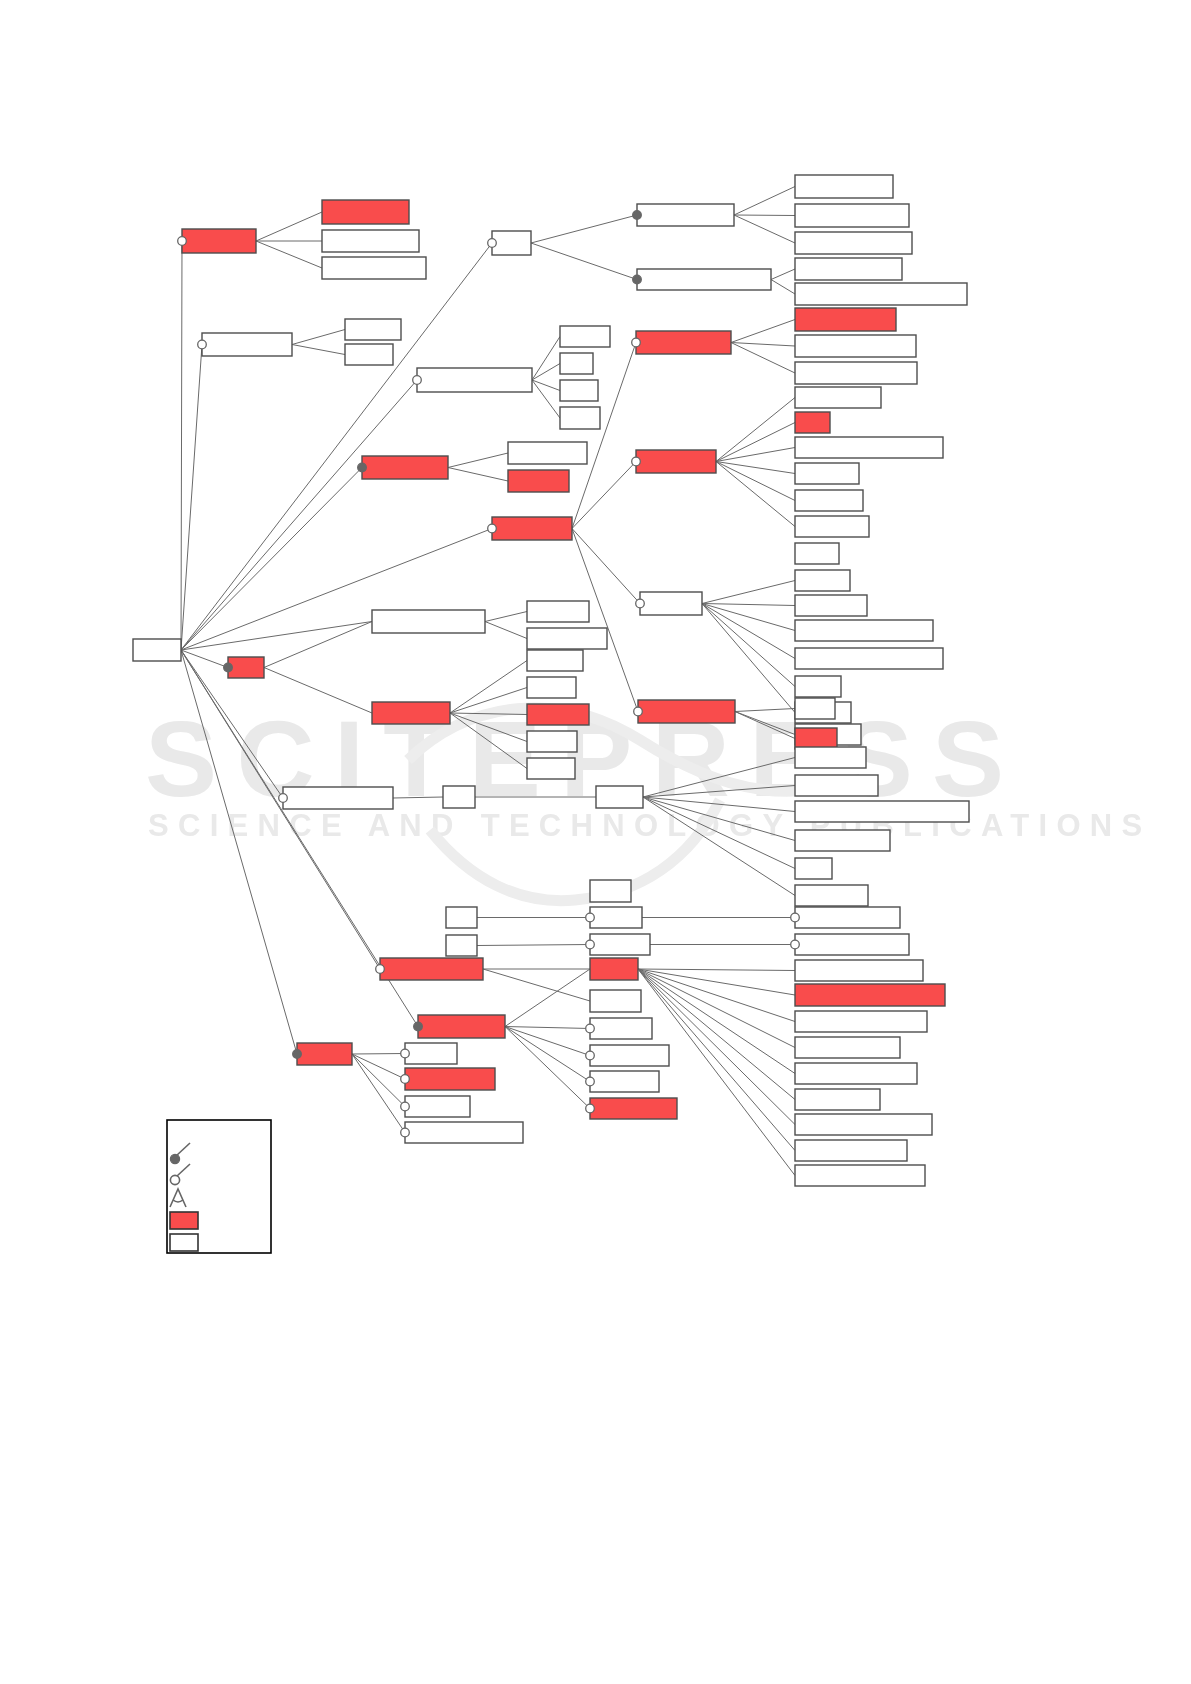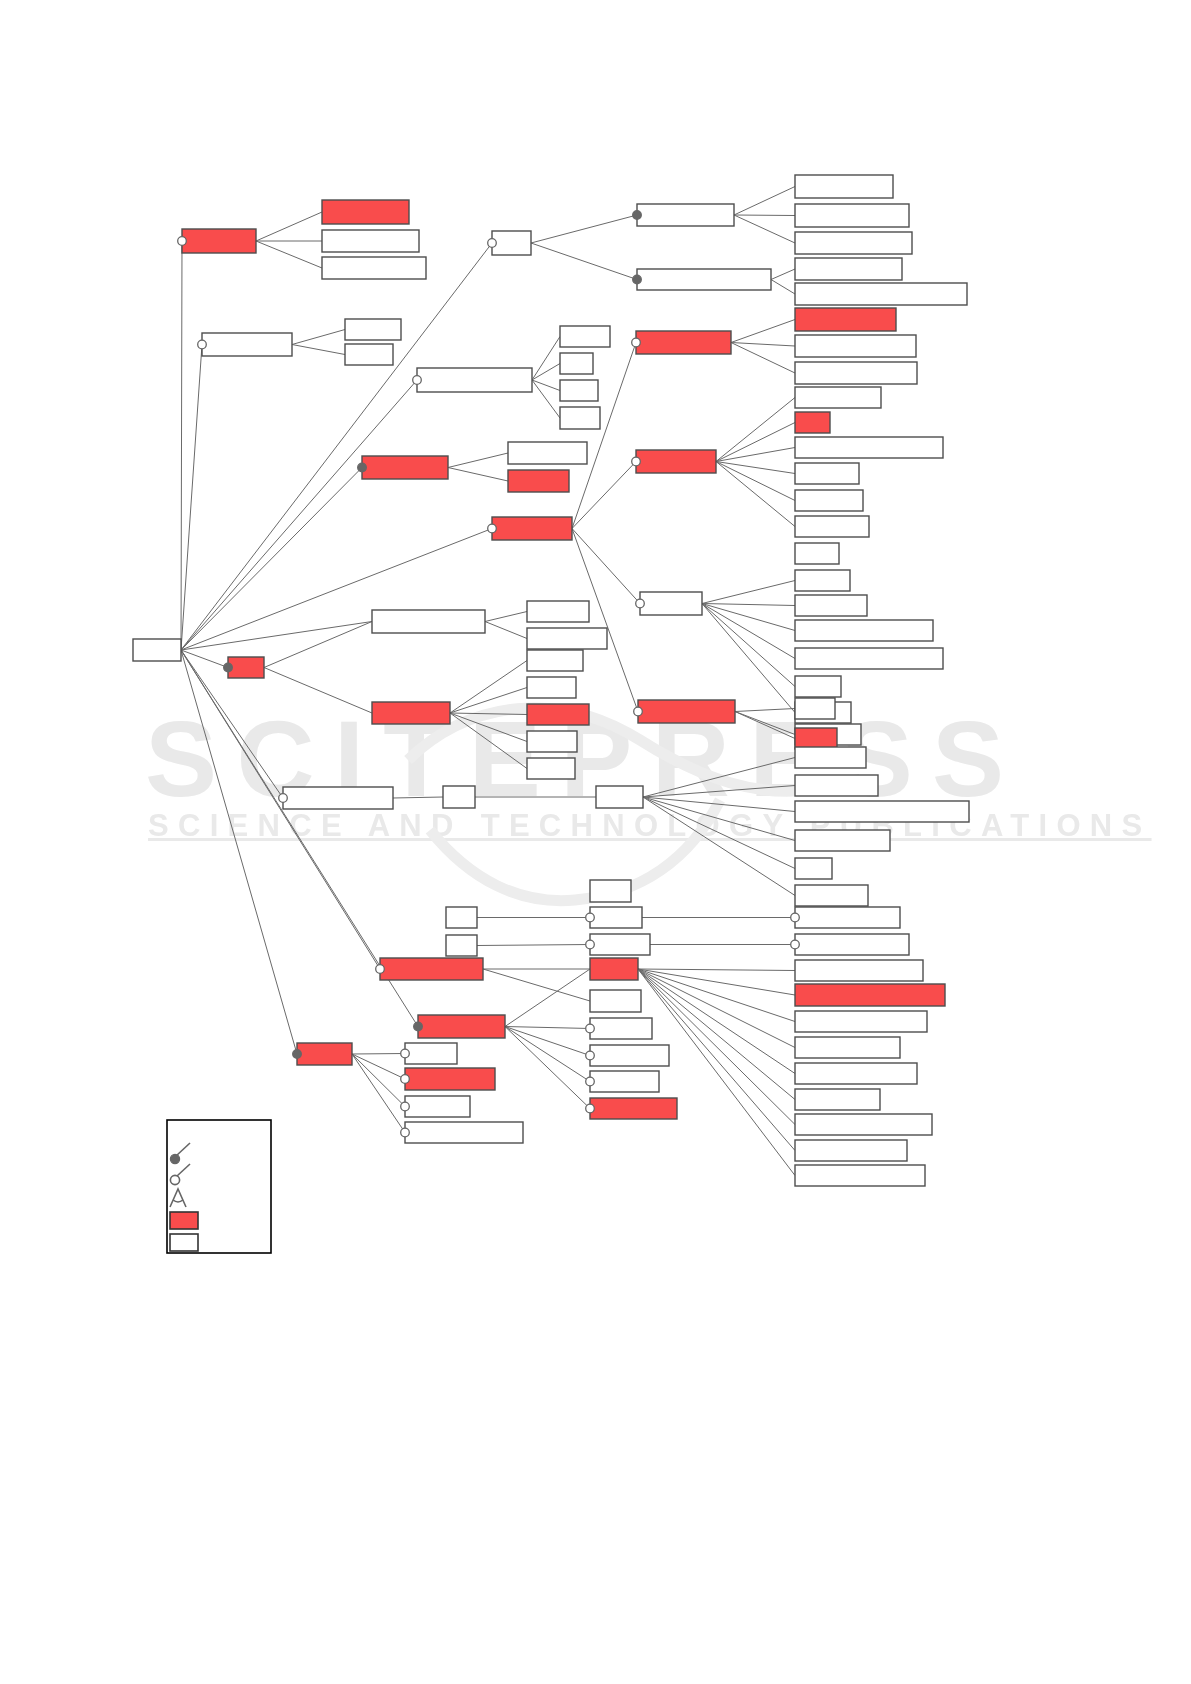--- a/index.html
+++ b/index.html
@@ -1,21 +1,21 @@
 <!DOCTYPE html>
 <html><head>
 <meta charset="utf-8">
 <style>
   html,body{margin:0;padding:0;background:#ffffff;}
   body{font-family:"Liberation Sans", sans-serif;}
   #page{position:relative;width:1191px;height:1684px;background:#ffffff;overflow:hidden;}
   #diagram{position:absolute;left:0;top:0;width:1191px;height:1684px;}
   .wm{position:absolute;pointer-events:none;user-select:none;color:#e9e9e9;font-weight:bold;letter-spacing:0.18em;}
   #wm-main{left:145px;top:705px;font-size:108px;line-height:1;}
-  #wm-sub{left:148px;top:808px;font-size:31px;letter-spacing:0.30em;text-decoration:underline;}
+  #wm-sub{left:148px;top:808px;font-size:31px;letter-spacing:0.30em;}
 </style>
 </head>
 <body>
 
 <div id="page">
 
   <div class="wm" id="wm-main">SCITEPRESS</div>
   <div class="wm" id="wm-sub">SCIENCE AND TECHNOLOGY PUBLICATIONS</div>
 
   <svg id="diagram" viewBox="0 0 1191 1684" xmlns="http://www.w3.org/2000/svg">

